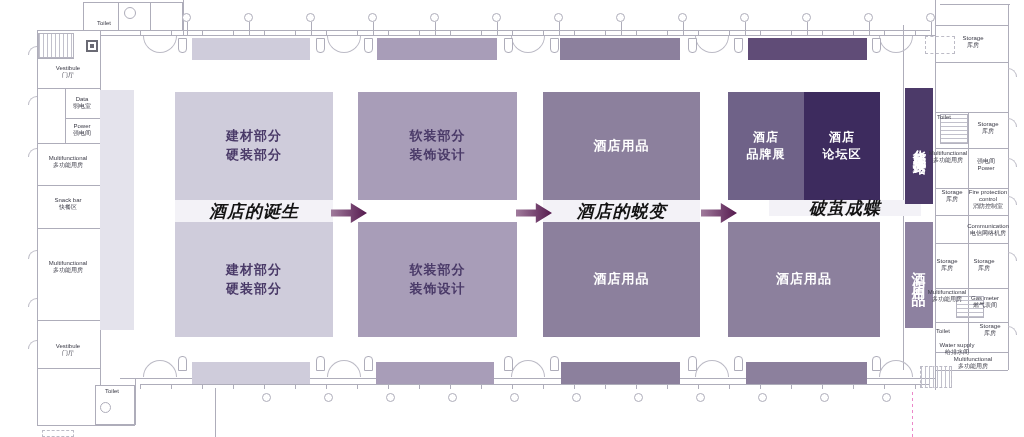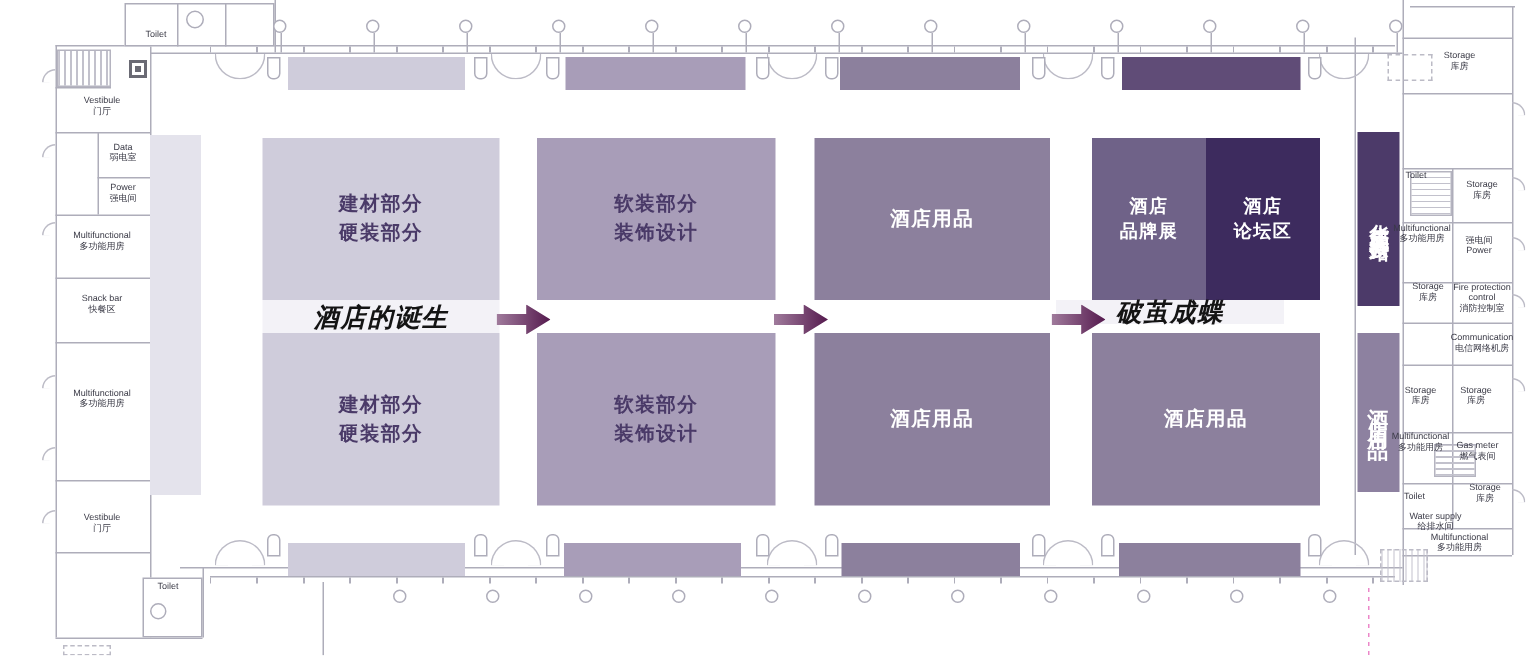--- a/index.html
+++ b/index.html
@@ -214,33 +214,36 @@
 装饰设计</div>
   </div>
   <div class="blk" style="left:358px;top:222px;width:159px;height:115px;background:#a89db8">
     <div class="zlabel dark">软装部分
 装饰设计</div>
   </div>
 
   <div class="blk" style="left:543px;top:92px;width:157px;height:108px;background:#8c809d">
     <div class="zlabel light">酒店用品</div>
   </div>
+  <div class="band" style="left:543px;top:200px;width:157px;height:22px">
+    <div class="bandtxt">酒店的蜕变</div>
+  </div>
   <div class="blk" style="left:543px;top:222px;width:157px;height:115px;background:#8c809d">
     <div class="zlabel light">酒店用品</div>
   </div>
 
   <div class="blk" style="left:728px;top:92px;width:76px;height:108px;background:#6f6288">
     <div class="zlabel light" style="font-size:12px">酒店
 品牌展</div>
   </div>
   <div class="blk" style="left:804px;top:92px;width:76px;height:108px;background:#3d2b5e">
     <div class="zlabel light" style="font-size:12px">酒店
 论坛区</div>
   </div>
-  <div class="band" style="left:704px;top:200px;width:152px;height:16px">
+  <div class="band" style="left:769px;top:200px;width:152px;height:16px">
     <div class="bandtxt">破茧成蝶</div>
   </div>
   <div class="blk" style="left:728px;top:222px;width:152px;height:115px;background:#8c809d">
     <div class="zlabel light">酒店用品</div>
   </div>
 
   <div class="arrow" style="left:331px;top:203px;width:36px;height:20px"></div>
   <div class="arrow" style="left:516px;top:203px;width:36px;height:20px"></div>
   <div class="arrow" style="left:701px;top:203px;width:36px;height:20px"></div>
 

